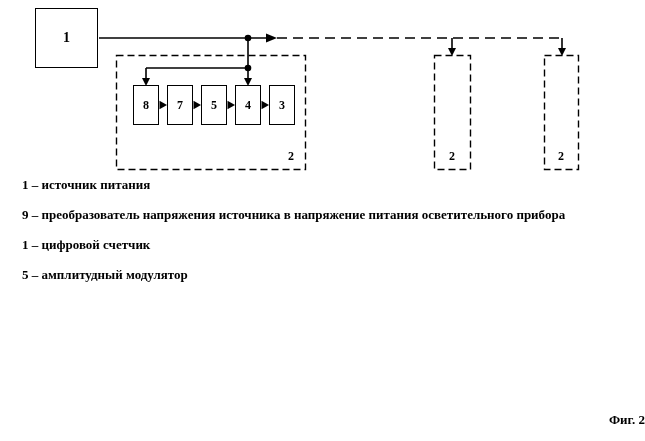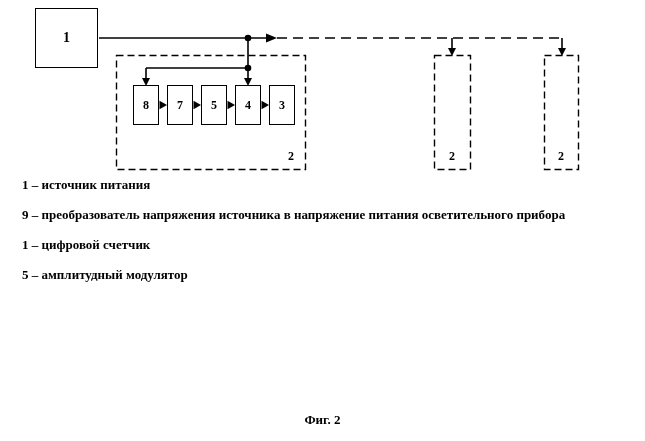--- a/index.html
+++ b/index.html
@@ -8,21 +8,21 @@
   .box{position:absolute;box-sizing:border-box;border:1.6px solid #000;
        display:flex;align-items:center;justify-content:center;
        font-weight:bold;background:#fff;}
   #source-box{left:35px;top:8px;width:63px;height:60px;font-size:14px;}
   .chain-box{top:85px;width:26px;height:40px;border-width:1.4px;font-size:12px;}
   .lum-label{position:absolute;font-weight:bold;font-size:12px;}
   svg{position:absolute;left:0;top:0;pointer-events:none;}
   #legend{position:absolute;left:8px;top:170px;width:634px;margin-left:14px;}
   .legend-line{height:30px;display:flex;align-items:center;
                font-weight:bold;font-size:13px;white-space:nowrap;}
-  #caption{position:absolute;left:0;top:412px;width:100%;text-align:center;
+  #caption{position:absolute;left:0;top:412px;width:100%;text-align:right;
            font-weight:bold;font-size:13px;}
 </style>
 </head>
 <body>
 
 <div id="page">
 
   <svg width="645" height="441" viewBox="0 0 645 441">
     <g stroke="#000" stroke-width="1.6" fill="none">
 

